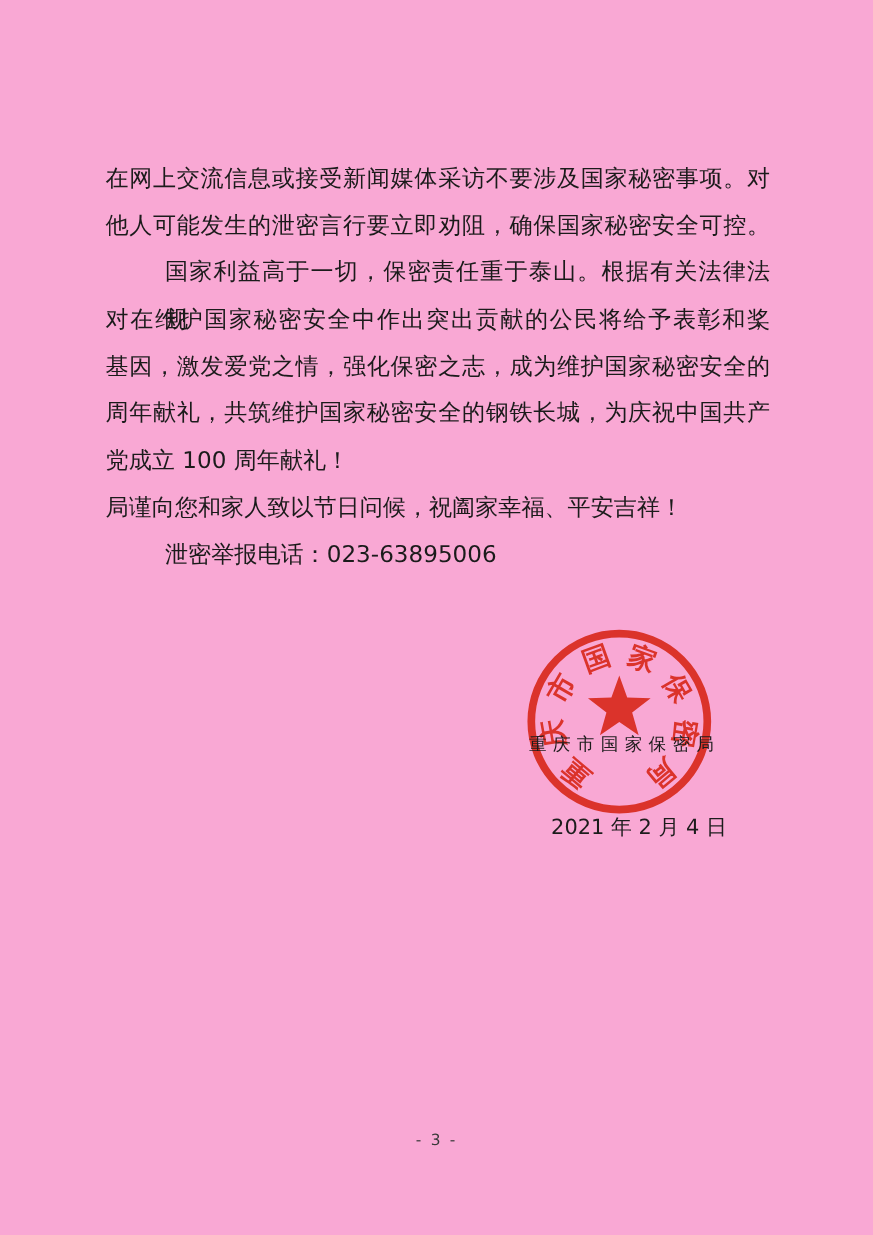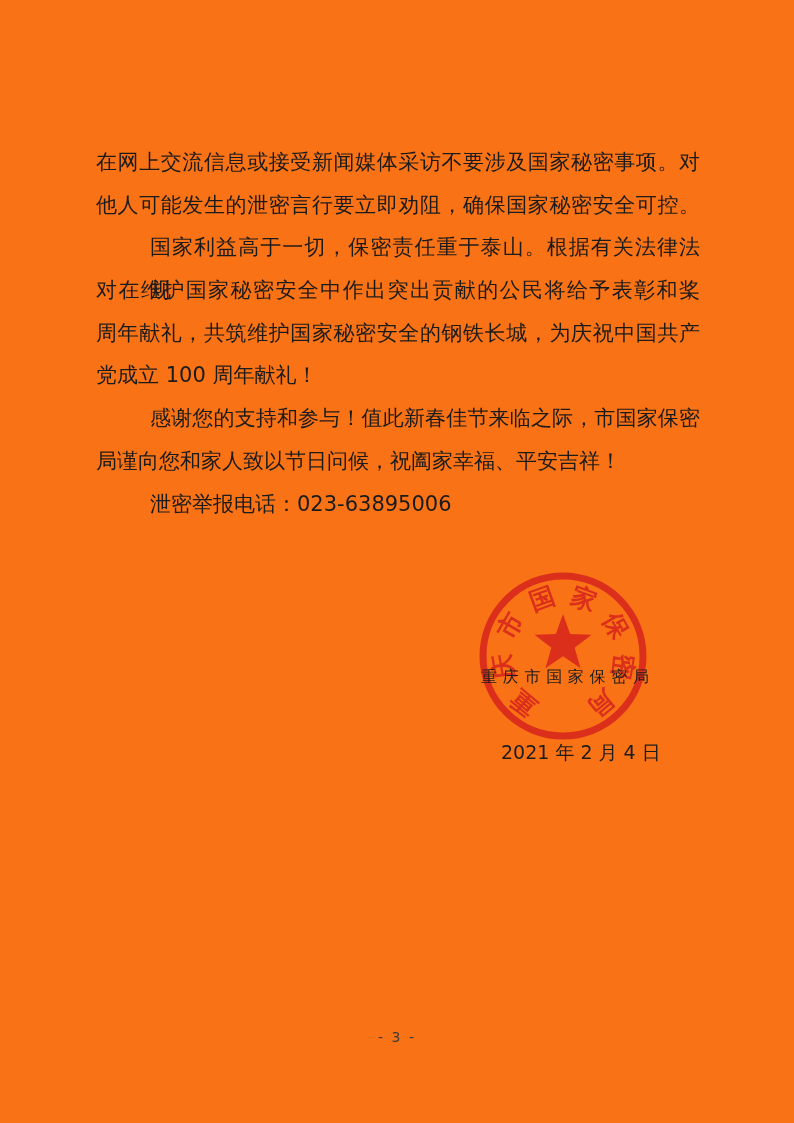--- a/index.html
+++ b/index.html
@@ -7,21 +7,21 @@
     padding: 0;
     width: 794px;
     height: 1123px;
     background: #ffffff;
     font-family: "DejaVu Sans", sans-serif;
   }
   .page {
     position: relative;
     width: 794px;
     height: 1123px;
-    background: #f97316;
+    background: #f9a8d4;
     overflow: hidden;
   }
   .body-text {
     position: absolute;
     left: 96px;
     top: 141px;
     width: 604px;
     color: #1b1b1b;
     font-size: 21px;
   }
@@ -89,23 +89,23 @@
 </head>
 <body>
 
 <div class="page">
 
   <div class="body-text" id="body-text">
       <div class="line just">在网上交流信息或接受新闻媒体采访不要涉及国家秘密事项。对</div>
       <div class="line just">他人可能发生的泄密言行要立即劝阻，确保国家秘密安全可控。</div>
       <div class="line just indent">国家利益高于一切，保密责任重于泰山。根据有关法律法规，</div>
       <div class="line just">对在维护国家秘密安全中作出突出贡献的公民将给予表彰和奖</div>
+      <div class="line just">基因，激发爱党之情，强化保密之志，成为维护国家秘密安全的</div>
       <div class="line just">周年献礼，共筑维护国家秘密安全的钢铁长城，为庆祝中国共产</div>
       <div class="line">党成立 100 周年献礼！</div>
-      <div class="line just indent">感谢您的支持和参与！值此新春佳节来临之际，市国家保密</div>
       <div class="line">局谨向您和家人致以节日问候，祝阖家幸福、平安吉祥！</div>
       <div class="line indent">泄密举报电话：023-63895006</div>
     </div>
 
   <svg class="seal" id="seal-svg" viewBox="0 0 176 176" xmlns="http://www.w3.org/2000/svg">
     <circle id="seal-ring" cx="86" cy="86" r="80" fill="none" stroke-width="7" stroke="#d92a1d"></circle>
     <polygon id="seal-star" points="86,44 93.2,64 114.5,64.7 97.7,77.8 103.6,98.3 86,86.3 68.4,98.3 74.3,77.8 57.5,64.7 78.8,64" fill="#d92a1d"></polygon>
     <g id="seal-chars">
         <text x="46.8" y="132.7" fill="#d92a1d" font-size="25" text-anchor="middle" dominant-baseline="central" transform="rotate(-140 46.8 132.7)">重</text>
         <text x="25.9" y="96.6" fill="#d92a1d" font-size="25" text-anchor="middle" dominant-baseline="central" transform="rotate(-100 25.9 96.6)">庆</text>

